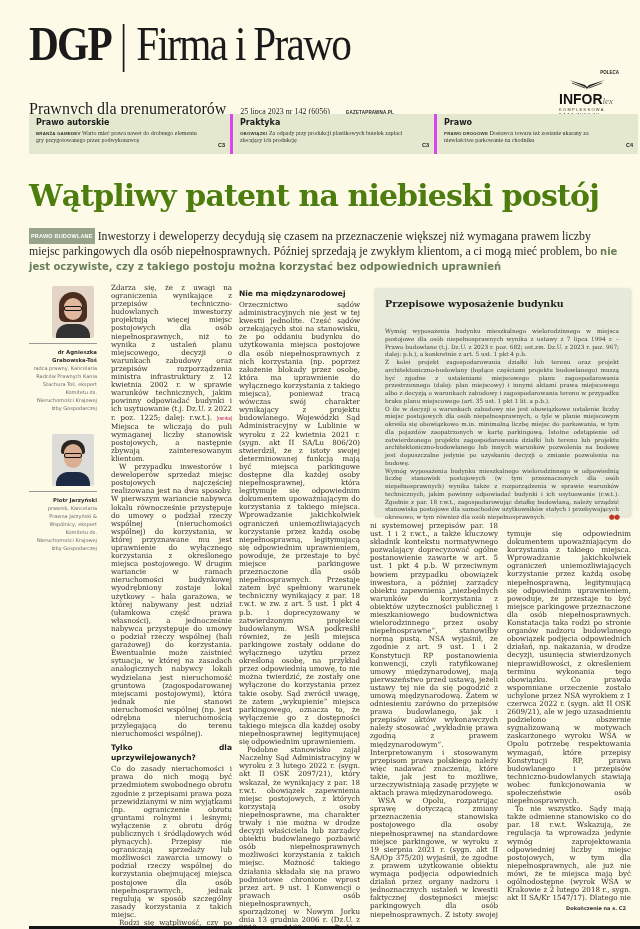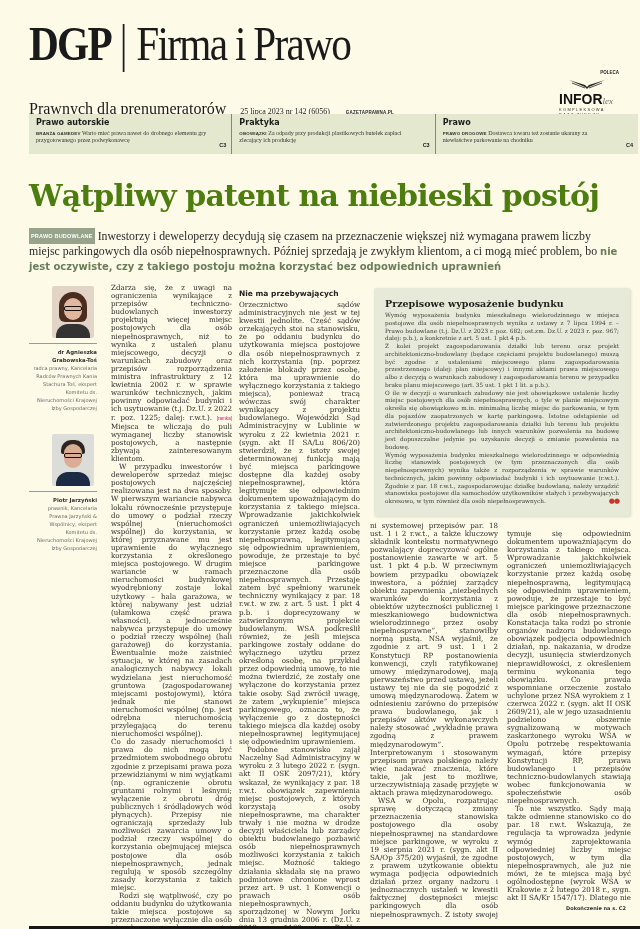--- a/index.html
+++ b/index.html
@@ -35,21 +35,21 @@
   .infor .wings { display: block; width: 36px; height: 12px; margin: 3px 14px 1px auto; }
   .infor .brand { font-family: "Liberation Sans", sans-serif; font-weight: bold; font-size: 14px; color: #111; text-align: left; padding-left: 2px; }
   .infor .brand i { font-family: "Liberation Serif", serif; font-weight: normal; font-size: 9px; color: #666; }
   .infor .tag { font-family: "Liberation Sans", sans-serif; font-size: 4px; letter-spacing: 1.3px; text-align: left; padding-left: 2px; color:#333; line-height: 5px; }
   .mast-rule { position: absolute; left: 29px; top: 132px; width: 600px; height: 2px; background: #55553f; }
   .teaser-bar {
     position: absolute; left: 29px; top: 114px; width: 609px; height: 40px;
     background: #e4e8cf;
     display: flex;
   }
-  .teaser { flex: 1; padding: 4px 6px 0 7px; position: relative; border-right: 1px solid #d946ef; }
+  .teaser { flex: 1; padding: 4px 6px 0 7px; position: relative; border-right: 3px solid #d946ef; }
   .teaser:last-child { border-right: none; }
   .teaser h3 { font-family: "DejaVu Sans", sans-serif; font-size: 8px; font-weight: bold; color: #1e1e1e; margin-bottom: 3px; }
   .teaser p { font-family: "Liberation Serif", serif; font-size: 6px; line-height: 7.3px; color: #333; padding-right: 18px; }
   .teaser .kick { font-family: "Liberation Sans", sans-serif; font-weight: bold; font-size: 4.4px; letter-spacing: .2px; }
   .teaser .pg { position: absolute; right: 5px; bottom: 6px; font-family: "Liberation Sans", sans-serif; font-weight: bold; font-size: 5.5px; }
 
   .headline {
     position: absolute; left: 29px; top: 176px; width: 610px;
     font-family: "DejaVu Serif", serif; font-size: 30px; line-height: 40px;
     color: #4d7c0f; letter-spacing: -0.9px; white-space: nowrap;
@@ -88,21 +88,21 @@
   .c2 { left: 239px; top: 284px; width: 121px; height: 643px; }
   .c3 { left: 370px; top: 522px; width: 128px; height: 397px; }
   .c4 { left: 507px; top: 530px; width: 124px; height: 397px; }
   .col .ref { font-family: "Liberation Sans", sans-serif; font-size: 4.6px; color: #b26; }
 
   .box {
     position: absolute; left: 374px; top: 288px; width: 256px; height: 228px;
     background: #e7ead8; padding: 10px 11px 6px 11px; border-radius: 2px;
     box-shadow: 1px 1px 3px rgba(0,0,0,.15);
   }
-  .box h3 { font-family: "DejaVu Serif", serif; font-weight: bold; font-size: 9.5px; color: #1e1e1e; margin-bottom: 3px; }
+  .box h3 { font-family: "DejaVu Serif", serif; font-weight: bold; font-size: 9.5px; color: #1e1e1e; margin-bottom: 19px; }
   .box p { font-family: "DejaVu Serif", serif; font-size: 5.75px; line-height: 7.75px; color: #3a3a3a; text-align: justify; }
   .endmark { display: inline-block; float: right; color: #c0392b; font-size: 7px; font-family: "DejaVu Sans", sans-serif; letter-spacing: -1px; }
   .cont { position: absolute; right: 14px; top: 905px; font-family: "DejaVu Sans", sans-serif; font-weight: bold; font-size: 5px; color: #333; }
   .foot-rule { position: absolute; left: 29px; top: 926px; width: 611px; height: 3px; background: #161616; }
 </style>
 </head>
 <body>
 
 <div class="masthead">
   <div class="mast-title">
@@ -172,26 +172,27 @@
     </div>
     <hr>
     <div class="name">Piotr Jarzyński</div>
     <div class="bio">prawnik, Kancelaria Prawna Jarzyński &amp; Wspólnicy, ekspert Komitetu ds. Nieruchomości Krajowej Izby Gospodarczej</div>
   </div>
 </div>
 
 <div class="col c1">
   <p class="first"><span>Zdarza się, że z uwagi na ograniczenia wynikające z przepisów techniczno-budowlanych inwestorzy projektują więcej miejsc postojowych dla osób niepełnosprawnych, niż to wynika z ustaleń planu miejscowego, decyzji o warunkach zabudowy oraz przepisów rozporządzenia ministra infrastruktury z 12 kwietnia 2002 r. w sprawie warunków technicznych, jakim powinny odpowiadać budynki i ich usytuowanie (t.j. Dz.U. z 2022 r. poz. 1225; dalej: r.w.t.).</span> <span class="ref">[ramka]</span><span> Miejsca te wliczają do puli wymaganej liczby stanowisk postojowych, a następnie zbywają zainteresowanym klientom.</span></p>
   <p>W przypadku inwestorów i deweloperów sprzedaż miejsc postojowych najczęściej realizowana jest na dwa sposoby. W pierwszym wariancie nabywca lokalu równocześnie przystępuje do umowy o podział rzeczy wspólnej (nieruchomości wspólnej) do korzystania, w której przyznawane mu jest uprawnienie do wyłącznego korzystania z określonego miejsca postojowego. W drugim wariancie w ramach nieruchomości budynkowej wyodrębniony zostaje lokal użytkowy – hala garażowa, w której nabywany jest udział (ułamkowa część prawa własności), a jednocześnie nabywca przystępuje do umowy o podział rzeczy wspólnej (hali garażowej) do korzystania. Ewentualnie może zaistnieć sytuacja, w której na zasadach analogicznych nabywcy lokali wydzielana jest nieruchomość gruntowa (zagospodarowanej miejscami postojowymi), która jednak nie stanowi nieruchomości wspólnej (np. jest odrębna nieruchomością przylegającą do terenu nieruchomości wspólnej).</p>
+  <h4>Tylko dla uprzywilejowanych?</h4>
   <p class="first">Co do zasady nieruchomości i prawa do nich mogą być przedmiotem swobodnego obrotu zgodnie z przepisami prawa poza przewidzianymi w nim wyjątkami (np. ograniczenie obrotu gruntami rolnymi i leśnymi; wyłączenie z obrotu dróg publicznych i śródlądowych wód płynących). Przepisy nie ograniczają sprzedaży lub możliwości zawarcia umowy o podział rzeczy wspólnej do korzystania obejmującej miejsca postojowe dla osób niepełnosprawnych, jednak regulują w sposób szczególny zasady korzystania z takich miejsc.</p>
   <p>Rodzi się wątpliwość, czy po oddaniu budynku do użytkowania takie miejsca postojowe są przeznaczone wyłącznie dla osób niepełnosprawnych, czy też mogą z nich korzystać też te, które nie legitymują się kartą parkingową (wydaje się ją m.in. osobom niepełnosprawnym), ale mają uprawnienie do wyłącznego korzystania z tego miejsca na podstawie zawartej z inwestorem umowy o podział rzeczy wspólnej do korzystania. Odpowiedź na to pytanie zależy w pierwszej kolejności od uznania, czy tego rodzaju stanowiska posto-</p>
 </div>
 
 <div class="col c2">
-  <h4>Nie ma przebywających</h4>
+  <h4>Nie ma międzynarodowej</h4>
   <p class="first">Orzecznictwo sądów administracyjnych nie jest w tej kwestii jednolite. Część sądów orzekających stoi na stanowisku, że po oddaniu budynku do użytkowania miejsca postojowe dla osób niepełnosprawnych z nich korzystania (np. poprzez założenie blokady przez osobę, która ma uprawnienie do wyłącznego korzystania z takiego miejsca), ponieważ tracą wówczas swój charakter wynikający z projektu budowlanego. Wojewódzki Sąd Administracyjny w Lublinie w wyroku z 22 kwietnia 2021 r. (sygn. akt II SA/Lu 806/20) stwierdził, że z istoty swojej determinowanej funkcją mają być miejsca parkingowe dostępne dla każdej osoby niepełnosprawnej, która legitymuje się odpowiednim dokumentem upoważniającym do korzystania z takiego miejsca. Wprowadzanie jakichkolwiek ograniczeń uniemożliwiających korzystanie przez każdą osobę niepełnosprawną, legitymującą się odpowiednim uprawnieniem, powoduje, że przestaje to być miejsce parkingowe przeznaczone dla osób niepełnosprawnych. Przestaje zatem być spełniony warunek techniczny wynikający z par. 18 r.w.t. w zw. z art. 5 ust. 1 pkt 4 p.b. i doprecyzowany w zatwierdzonym projekcie budowlanym. WSA podkreślił również, że jeśli miejsca parkingowe zostały oddane do wyłącznego użytku przez określoną osobę, na przykład przez odpowiednią umowę, to nie można twierdzić, że zostały one wyłączone do korzystania przez takie osoby. Sąd zwrócił uwagę, że zatem „wykupienie” miejsca parkingowego, oznacza to, że wyłączenie go z dostępności takiego miejsca dla każdej osoby niepełnosprawnej legitymującej się odpowiednim uprawnieniem.</p>
   <p>Podobne stanowisko zajął Naczelny Sąd Administracyjny w wyroku z 3 lutego 2022 r. (sygn. akt II OSK 2097/21), który wskazał, że wynikający z par. 18 r.w.t. obowiązek zapewnienia miejsc postojowych, z których korzystają osoby niepełnosprawne, ma charakter trwały i nie można w drodze decyzji właściciela lub zarządcy obiektu budowlanego pozbawić osób niepełnosprawnych możliwości korzystania z takich miejsc. Możność takiego działania składała się na prawo podmiotowe chronione wprost przez art. 9 ust. 1 Konwencji o prawach osób niepełnosprawnych, sporządzonej w Nowym Jorku dnia 13 grudnia 2006 r. (Dz.U. z 2012 r. poz. 1169; ost.zm. Dz.U. z 2018 r. poz. 1217; dalej: konwencja). Tę międzynarodową regulację praw osób niepełnosprawnych należy przy tym uznać za istotny element wykład-</p>
 </div>
 
 <div class="box">
   <h3>Przepisowe wyposażenie budynku</h3>
   <p>Wymóg wyposażenia budynku mieszkalnego wielorodzinnego w miejsca postojowe dla osób niepełnosprawnych wynika z ustawy z 7 lipca 1994 r. – Prawo budowlane (t.j. Dz.U. z 2023 r. poz. 682; ost.zm. Dz.U. z 2023 r. poz. 967; dalej: p.b.), a konkretnie z art. 5 ust. 1 pkt 4 p.b.</p>
   <p>Z kolei projekt zagospodarowania działki lub terenu oraz projekt architektoniczno-budowlany (będące częściami projektu budowlanego) muszą być zgodne z ustaleniami miejscowego planu zagospodarowania przestrzennego (dalej: plan miejscowy) i innymi aktami prawa miejscowego albo z decyzją o warunkach zabudowy i zagospodarowania terenu w przypadku braku planu miejscowego (art. 35 ust. 1 pkt 1 lit. a p.b.).</p>
   <p>O ile w decyzji o warunkach zabudowy nie jest obowiązkowe ustalenie liczby miejsc postojowych dla osób niepełnosprawnych, o tyle w planie miejscowym określa się obowiązkowo m.in. minimalną liczbę miejsc do parkowania, w tym dla pojazdów zaopatrzonych w kartę parkingową. Istotne odstąpienie od zatwierdzonego projektu zagospodarowania działki lub terenu lub projektu architektoniczno-budowlanego lub innych warunków pozwolenia na budowę jest dopuszczalne jedynie po uzyskaniu decyzji o zmianie pozwolenia na budowę.</p>
   <p><span>Wymóg wyposażenia budynku mieszkalnego wielorodzinnego w odpowiednią liczbę stanowisk postojowych (w tym przeznaczonych dla osób niepełnosprawnych) wynika także z rozporządzenia w sprawie warunków technicznych, jakim powinny odpowiadać budynki i ich usytuowanie (r.w.t.). Zgodnie z par. 18 r.w.t., zagospodarowując działkę budowlaną, należy urządzić stanowiska postojowe dla samochodów użytkowników stałych i przebywających okresowo, w tym również dla osób niepełnosprawnych.</span><span class="endmark">●●</span></p>

